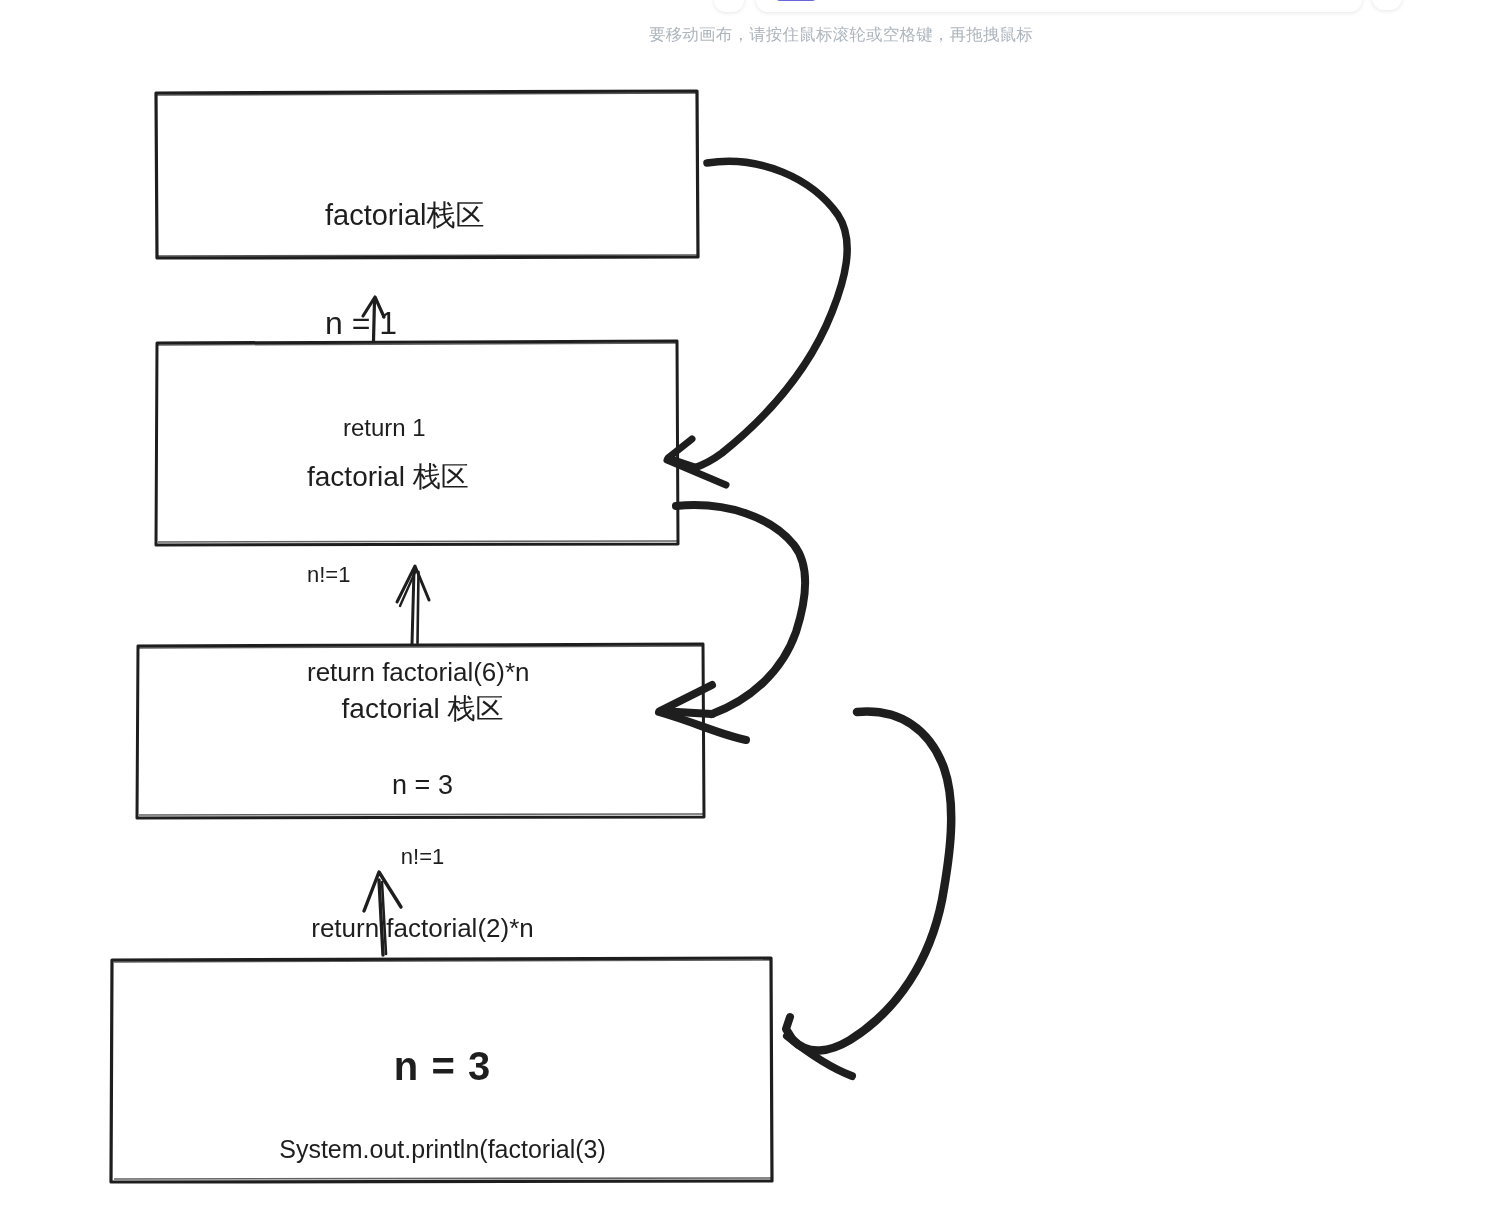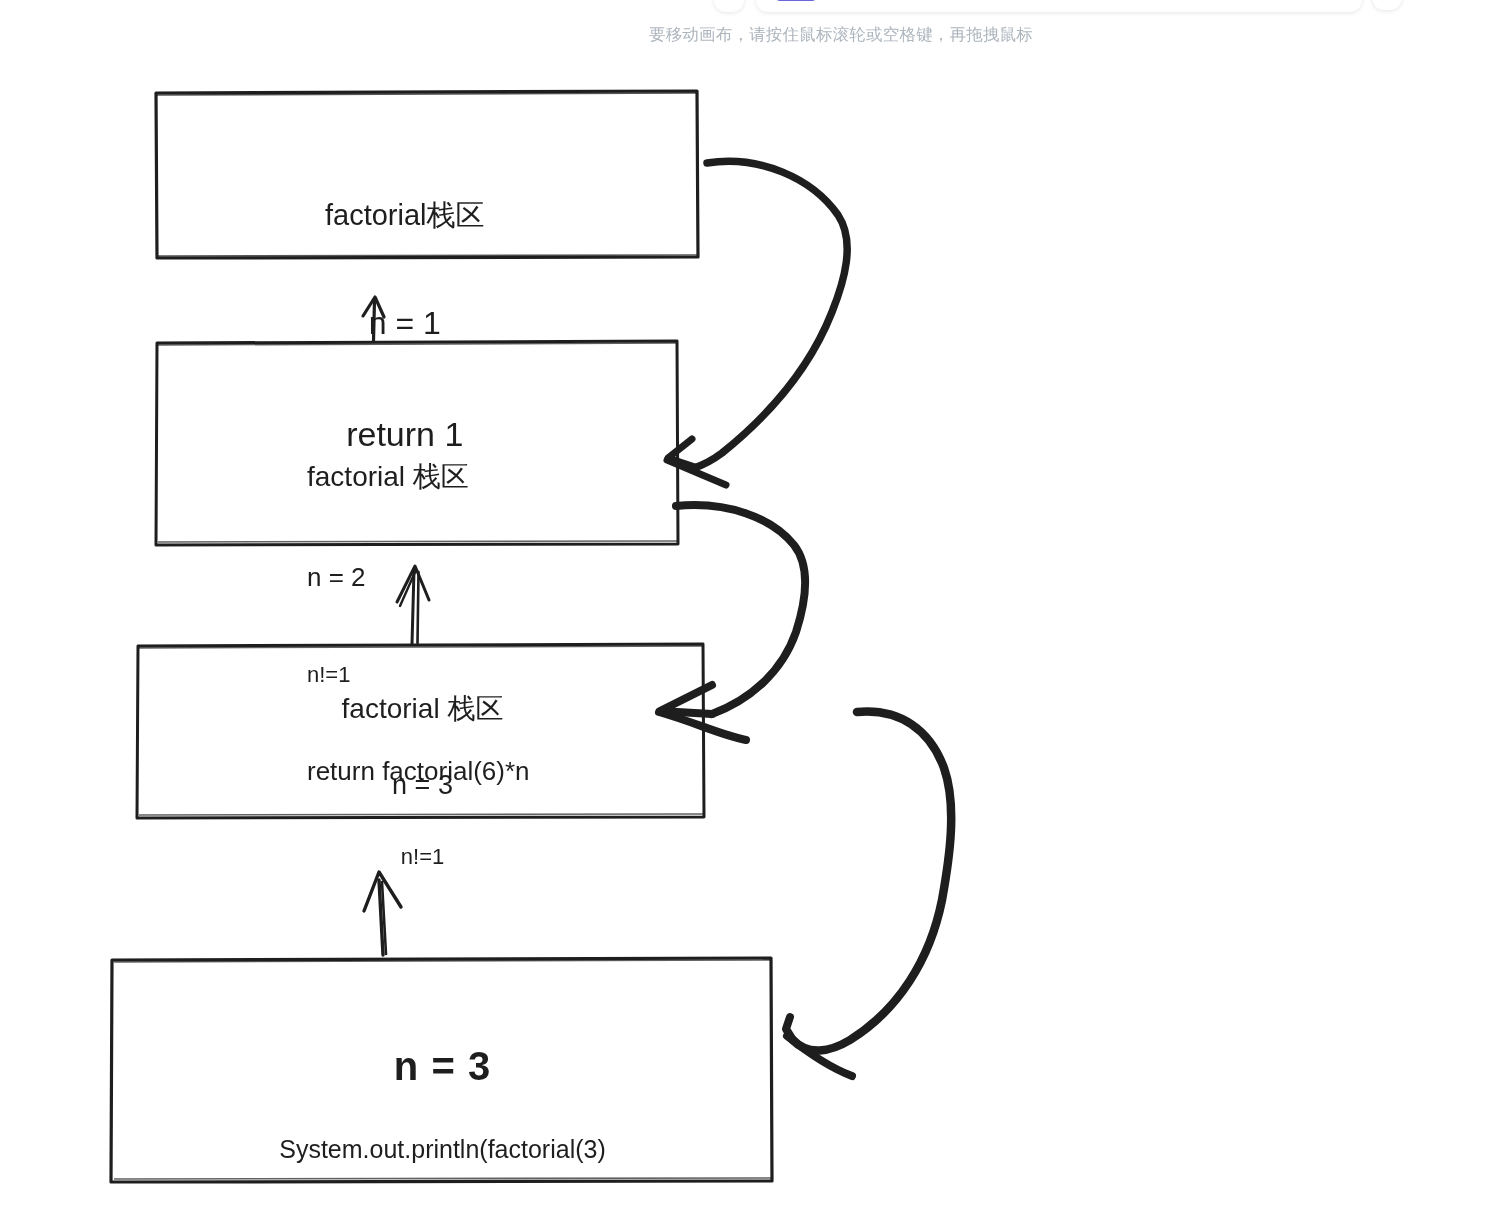--- a/index.html
+++ b/index.html
@@ -74,25 +74,25 @@
   }
   .hand {
     font-family: "Liberation Sans", sans-serif;
     font-weight: 400;
   }
 
   
   #box1-text {
     left: 325px; top: 128px;
     font-size: 27px;
-    text-align: center;
+    text-align: left;
   }
   #box1-text .l1 { font-size: 29px; }
   #box1-text .l2 { font-size: 32px; }
-  #box1-text .l3 { font-size: 34px; }
+  #box1-text .l3 { font-size: 24px; margin-left: 18px; }
 
   
   #box2-text {
     left: 307px; top: 392px;
     font-size: 26px;
     text-align: left;
   }
   #box2-text .l1 { font-size: 28px; }
   #box2-text .l2 { font-size: 26px; }
   #box2-text .l3 { font-size: 22px; }
@@ -208,27 +208,27 @@
 </svg>
 
 <div class="frame-text hand" id="box1-text">
   <span class="txt-line l1">factorial栈区</span>
   <span class="txt-line l2">n = 1</span>
   <span class="txt-line l3">return 1</span>
 </div>
 
 <div class="frame-text hand" id="box2-text">
   <span class="txt-line l1">factorial 栈区</span>
-  <span class="txt-line l2">n = 2</span>
   <span class="txt-line l3">n!=1</span>
   <span class="txt-line l4">return factorial(6)*n</span>
 </div>
 
 <div class="frame-text hand" id="box3-text">
   <span class="txt-line l1">factorial 栈区</span>
   <span class="txt-line l2">n = 3</span>
   <span class="txt-line l3">n!=1</span>
+  <span class="txt-line l4">return factorial(2)*n</span>
 </div>
 
 <div class="frame-text hand" id="main-text">
   <span class="txt-line l2">n = 3</span>
   <span class="txt-line l3">System.out.println(factorial(3)</span>
 </div>
 
 </body></html>

